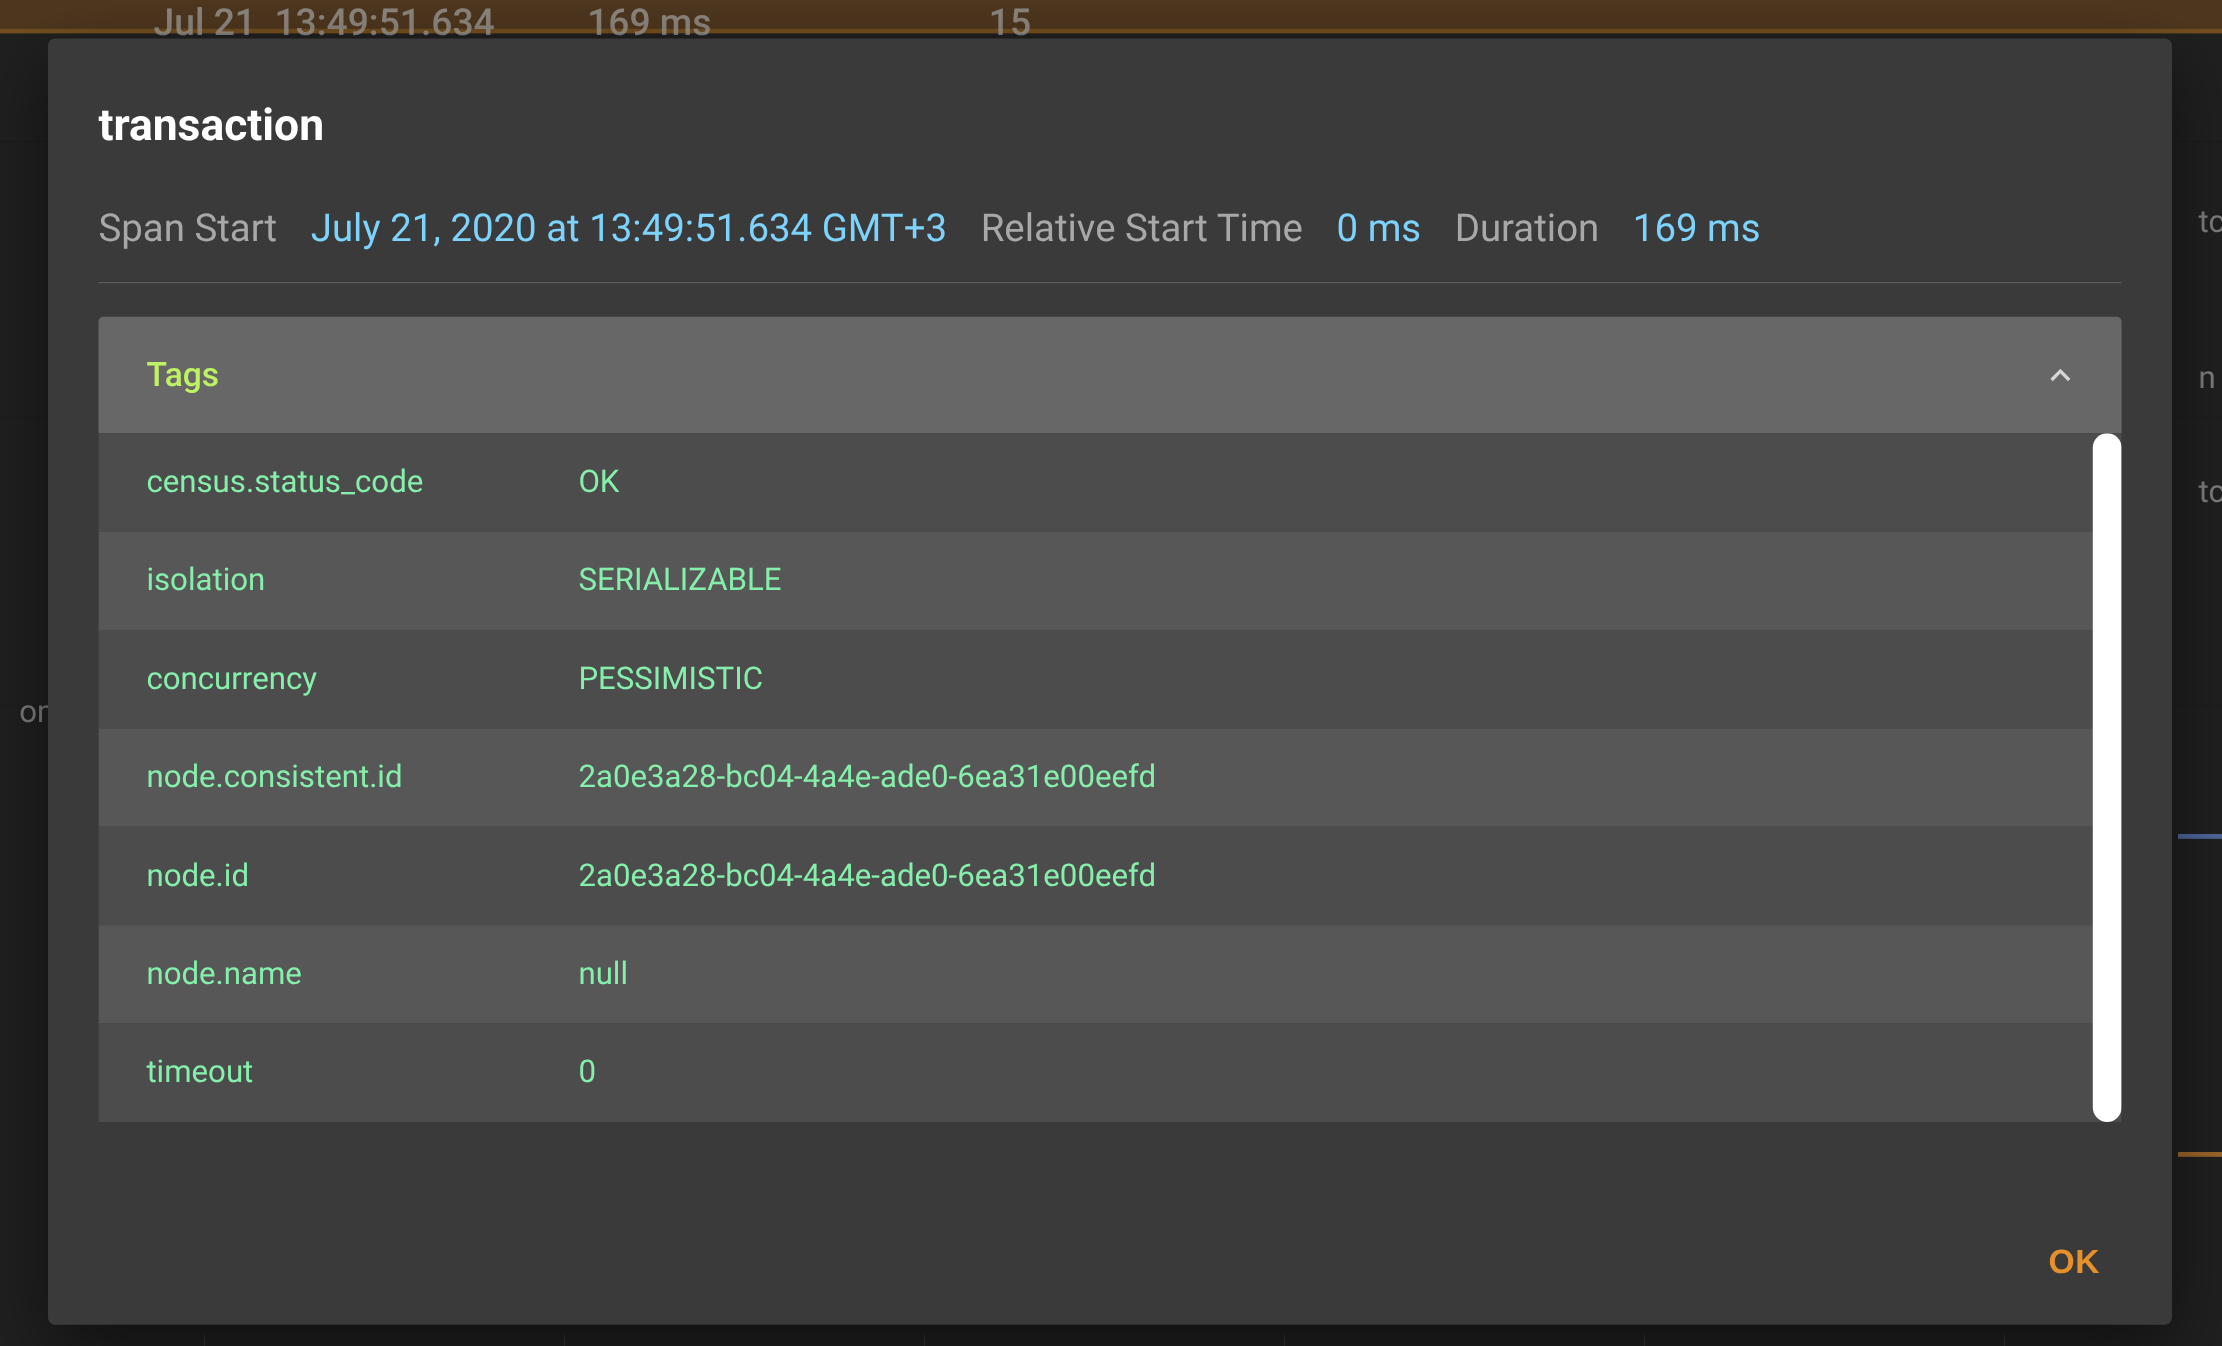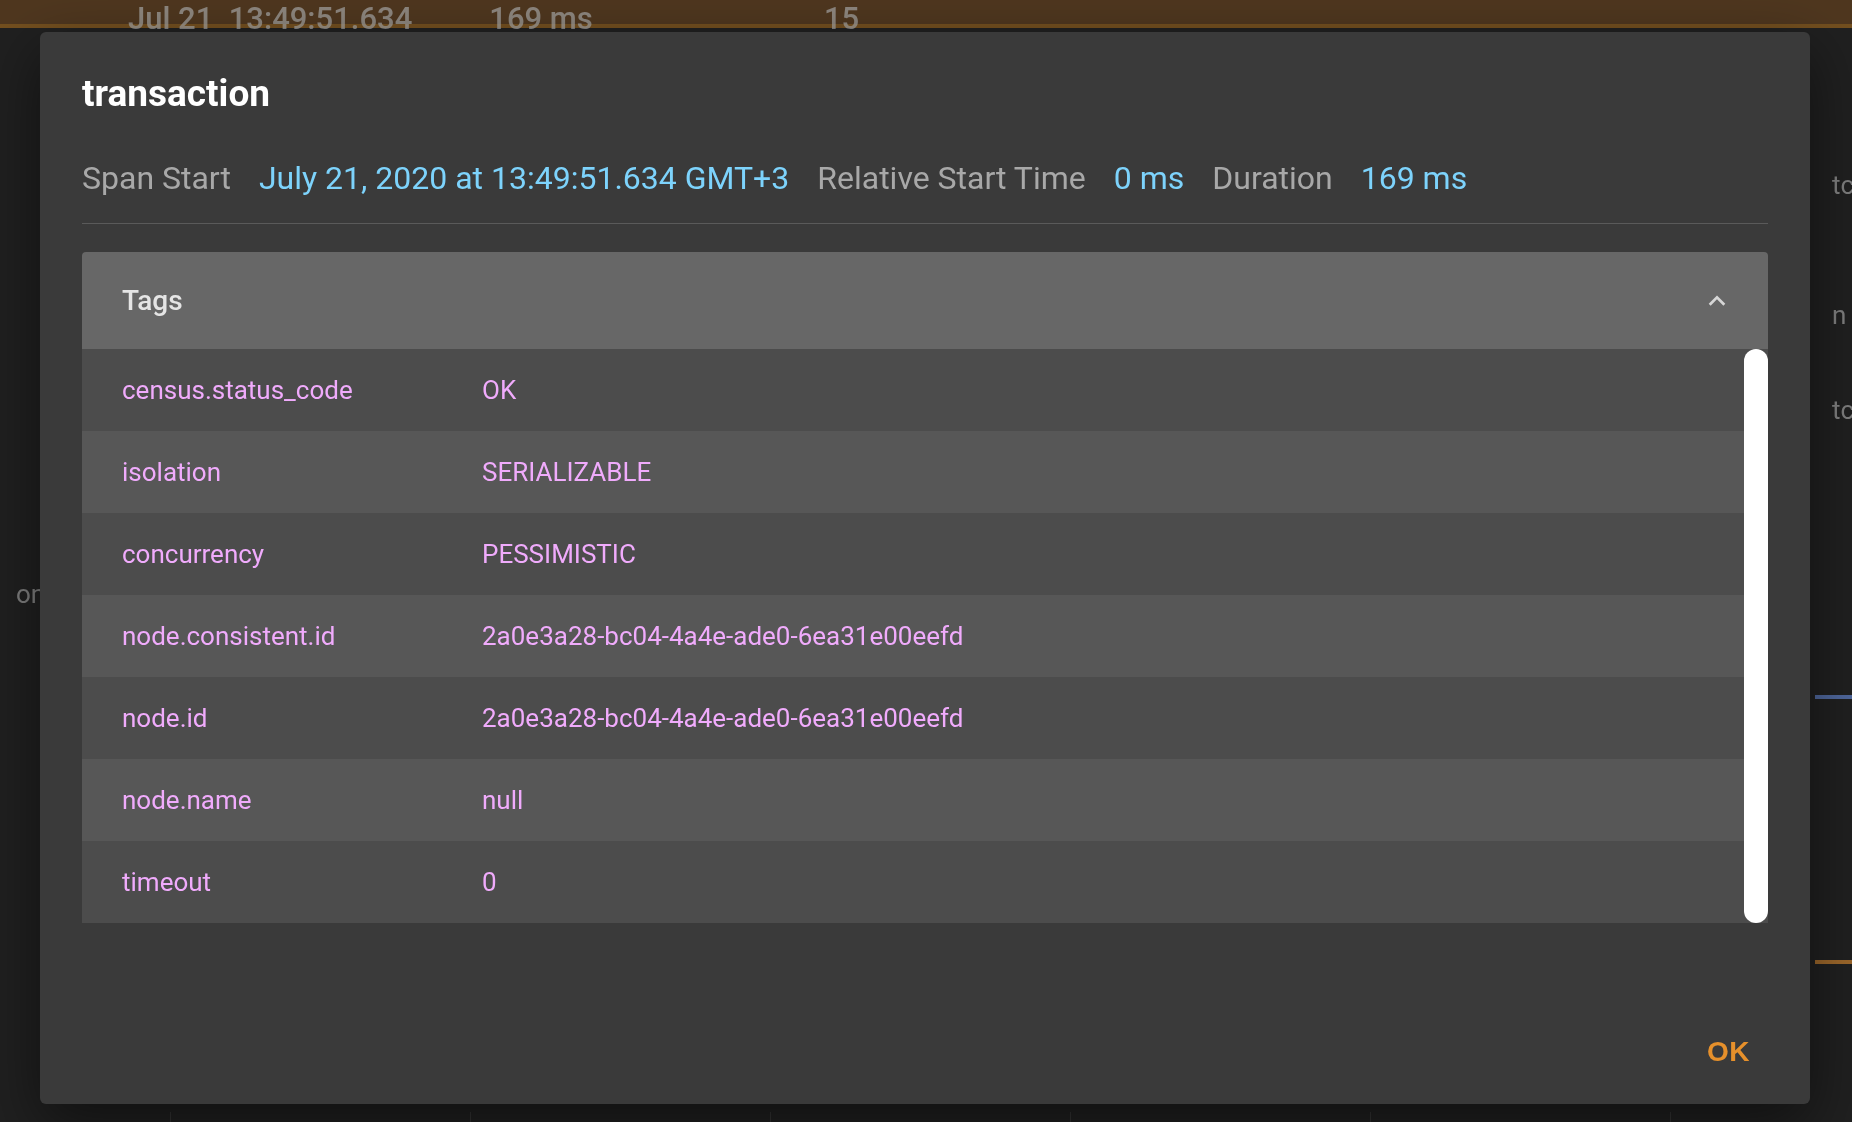--- a/index.html
+++ b/index.html
@@ -66,21 +66,21 @@
   }
   .modal {
     position: absolute;
     left: 40px; top: 32px;
     width: 1770px; height: 1072px;
     background: #3a3a3a;
     border-radius: 6px;
     box-shadow: 0 20px 60px rgba(0,0,0,0.5);
     display: flex;
     flex-direction: column;
-    padding: 40px 42px 28px 42px;
+    padding: 52px 42px 28px 42px;
   }
 
   .modal-title {
     font-size: 37px;
     font-weight: 700;
     color: #ffffff;
     margin-bottom: 44px;
   }
 
   .meta-row {
@@ -102,21 +102,21 @@
     display: flex;
     justify-content: space-between;
     align-items: center;
     background: #676767;
     padding: 32px 40px;
     border-radius: 4px 4px 0 0;
   }
   .section-title {
     font-size: 28px;
     font-weight: 500;
-    color: #e5e5e5;
+    color: #bef264;
   }
   .chevron {
     width: 22px; height: 22px;
     fill: none;
     stroke: #d6d6d6;
     stroke-width: 3;
   }
 
   .tags-body {
     position: relative;
@@ -125,21 +125,21 @@
   }
   .tags-list {
     display: flex;
     flex-direction: column;
   }
   .tag-row {
     display: flex;
     align-items: center;
     padding: 26px 40px;
     font-size: 26px;
-    color: #f0abfc;
+    color: #86efac;
   }
   .tag-row:nth-child(odd) { background: #4c4c4c; }
   .tag-row:nth-child(even) { background: #575757; }
   .tag-key { flex: 0 0 360px; }
   .tag-val { flex: 1 1 auto; }
 
   .scroll-track {
     position: absolute;
     right: 0; top: 0; bottom: 0;
     width: 24px;

